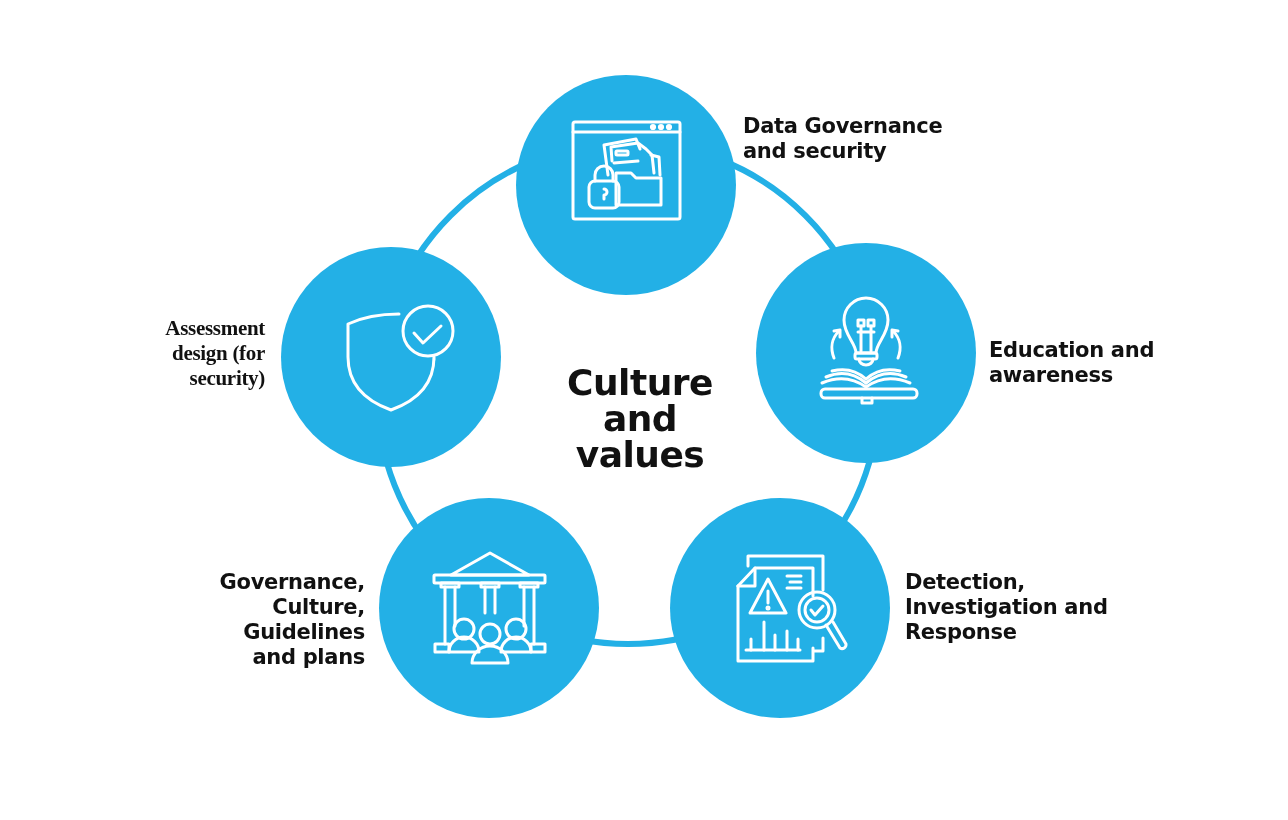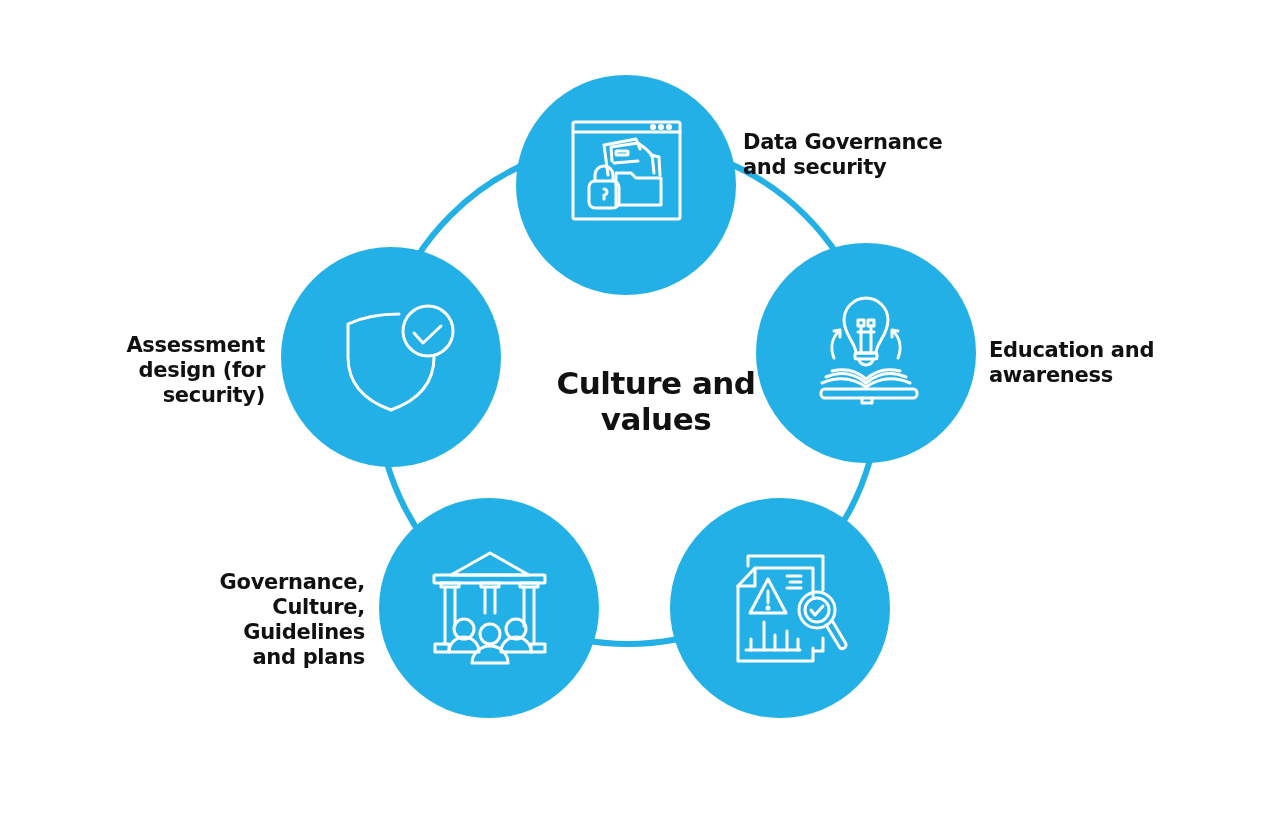--- a/index.html
+++ b/index.html
@@ -2,21 +2,21 @@
 <html><head>
 <meta charset="utf-8">
 <style>
   html, body { margin: 0; padding: 0; background: #ffffff; }
   body { width: 1288px; height: 820px; position: relative; overflow: hidden; font-family: "DejaVu Sans", sans-serif; }
   .canvas { position: absolute; left: 0; top: 0; width: 1288px; height: 820px; }
   .node { position: absolute; width: 220px; height: 220px; border-radius: 50%; background: #23B0E6; }
   .node svg { position: absolute; left: 0; top: 0; width: 220px; height: 220px; }
   .label { position: absolute; color: #111111; font-weight: bold; font-size: 21px; line-height: 25px; letter-spacing: -0.3px; white-space: pre-line; }
   .label.right-align { text-align: right; }
-  .center-title { position: absolute; left: 550px; top: 365px; width: 212px; text-align: center; color: #111111; font-weight: bold; font-size: 31px; line-height: 36px; letter-spacing: -0.5px; white-space: pre-line; }
+  .center-title { position: absolute; left: 534px; top: 365px; width: 212px; text-align: center; color: #111111; font-weight: bold; font-size: 36px; line-height: 36px; letter-spacing: -0.5px; white-space: pre-line; }
 </style>
 </head>
 <body>
 
 <div class="canvas">
 
   <svg width="1288" height="820" style="position:absolute;left:0;top:0;">
     <circle cx="628" cy="393" r="251" fill="none" stroke="#23B0E6" stroke-width="6"></circle>
   </svg>
 
@@ -34,21 +34,21 @@
       <path d="M96 86 L95 72 L122 68 L130 74 L136 80 L138 98"></path>
       <rect x="100" y="76" width="12" height="4" rx="1"></rect>
       <line x1="98" y1="88" x2="122" y2="86"></line>
       <path d="M135 80 L143 82 L144 100"></path>
       <path d="M100 130 L100 98 L115 98 L120 103 L145 103 L145 130 Z"></path>
       <path d="M79 106 L79 100 A9 9 0 0 1 97 100 L97 106"></path>
       <rect x="73" y="106" width="30" height="27" rx="6"></rect>
       <path d="M88 114 A3 3 0 0 1 88 120 L88 124"></path>
     </svg>
   </div>
-  <div class="label" style="left:743px;top:130px;">Data Governance
+  <div class="label" style="left:743px;top:114px;">Data Governance
 and security</div>
 
   <div class="node" style="left:756px;top:243px;">
     <svg viewBox="0 0 220 220" fill="none" stroke="#fff" stroke-width="3" stroke-linecap="round" stroke-linejoin="round">
       <path d="M100 110 C100 100 88 92 88 77 A22 22 0 0 1 132 77 C132 92 120 100 120 110 Z"></path>
       <rect x="99" y="110" width="22" height="6" rx="2"></rect>
       <path d="M103 116 A7 6 0 0 0 117 116"></path>
       <rect x="102" y="77" width="6" height="6"></rect>
       <rect x="112" y="77" width="6" height="6"></rect>
       <line x1="105" y1="83" x2="105" y2="108"></line>
@@ -88,20 +88,23 @@
       <line x1="94" y1="152" x2="94" y2="124"></line>
       <line x1="105" y1="152" x2="105" y2="137"></line>
       <line x1="117" y1="152" x2="117" y2="133"></line>
       <line x1="128" y1="152" x2="128" y2="141"></line>
       <circle cx="147" cy="112" r="18"></circle>
       <circle cx="147" cy="112" r="12"></circle>
       <path d="M141 112 L145 117 L153 108"></path>
       <path d="M156 127 L170 150 A4 4 0 0 0 176 146 L163 124"></path>
     </svg>
   </div>
+  <div class="label" style="left:905px;top:570px;">Detection,
+Investigation and
+Response</div>
 
   <div class="node" style="left:379px;top:498px;">
     <svg viewBox="0 0 220 220" fill="none" stroke="#fff" stroke-width="3" stroke-linecap="round" stroke-linejoin="round">
       <path d="M72 77 L111 55 L150 77 Z"></path>
       <rect x="55" y="77" width="111" height="8" rx="1"></rect>
       <rect x="62" y="85" width="18" height="4"></rect>
       <rect x="102" y="85" width="18" height="4"></rect>
       <rect x="141" y="85" width="18" height="4"></rect>
       <line x1="66" y1="89" x2="66" y2="146"></line>
       <line x1="76" y1="89" x2="76" y2="128"></line>
@@ -123,17 +126,17 @@
 Culture, Guidelines
 and plans</div>
 
   <div class="node" style="left:281px;top:247px;">
     <svg viewBox="0 0 220 220" fill="none" stroke="#fff" stroke-width="3" stroke-linecap="round" stroke-linejoin="round">
       <path d="M118 67 C100 67 82 70 67 77 L67 110 C67 135 82 153 110 163 C138 153 153 135 153 110 L153 113"></path>
       <circle cx="147" cy="84" r="25"></circle>
       <path d="M133 86 L142 96 L160 79"></path>
     </svg>
   </div>
-  <div class="label right-align" style="left:100px;top:333px;width:165px;">Assessment
+  <div class="label right-align" style="left:100px;top:316px;width:165px;font-family:Liberation Serif, serif;">Assessment
 design (for
 security)</div>
 
 </div>
 
 </body></html>

